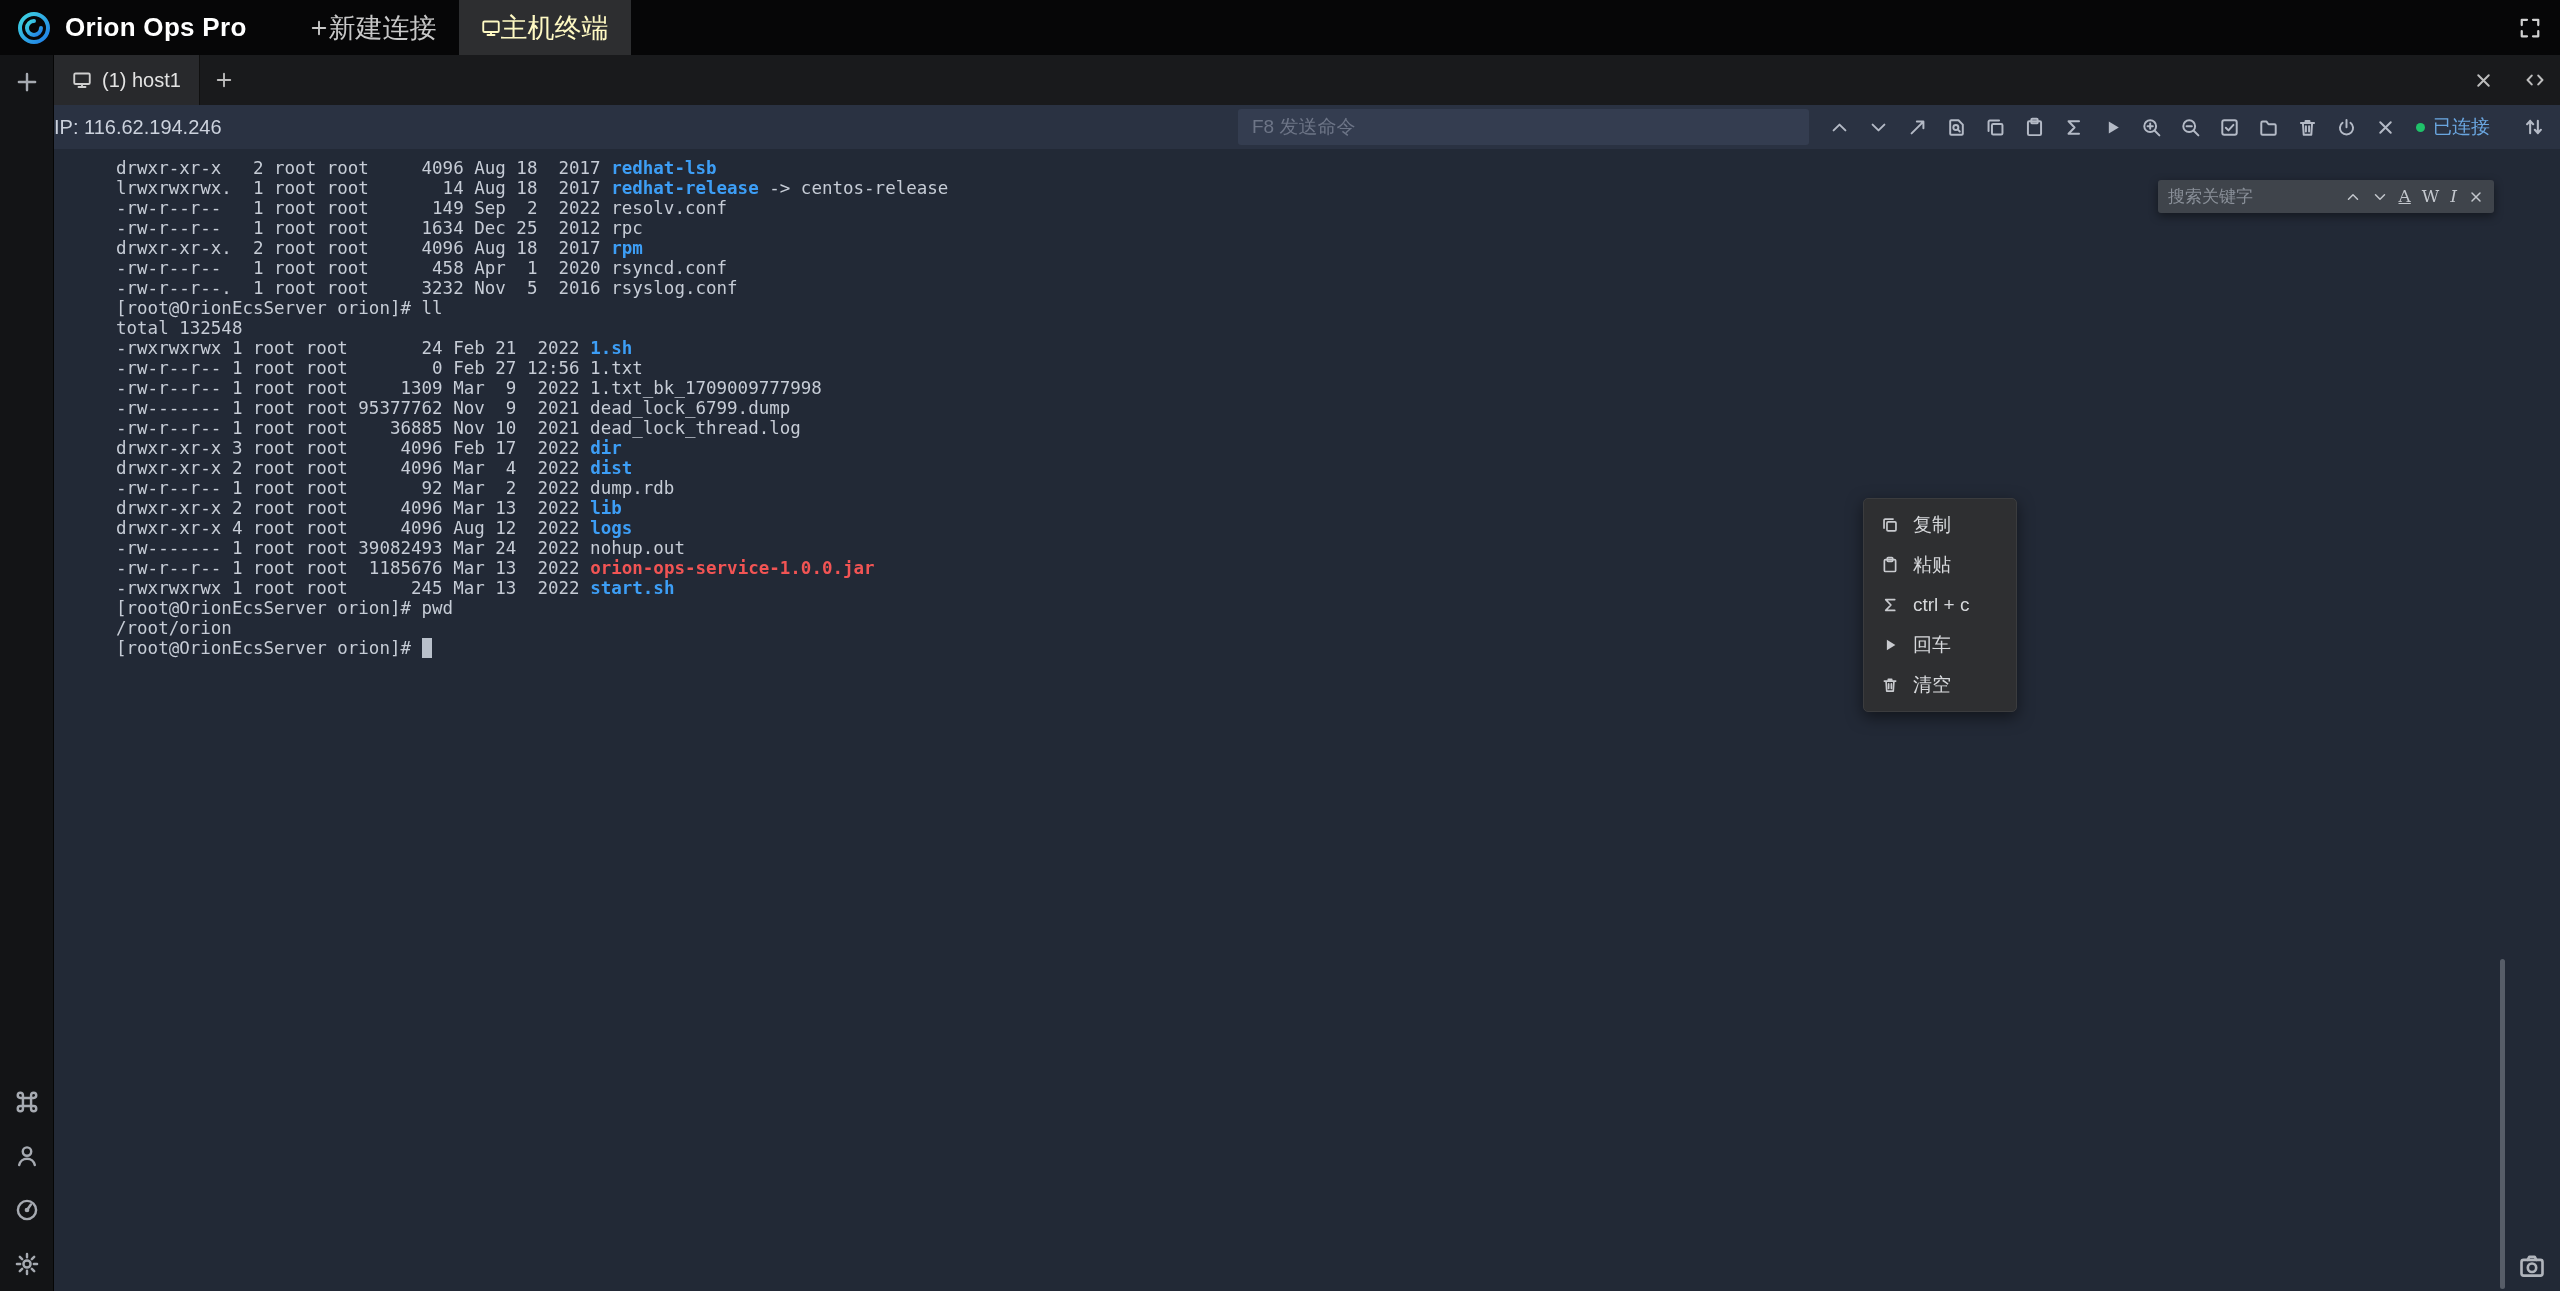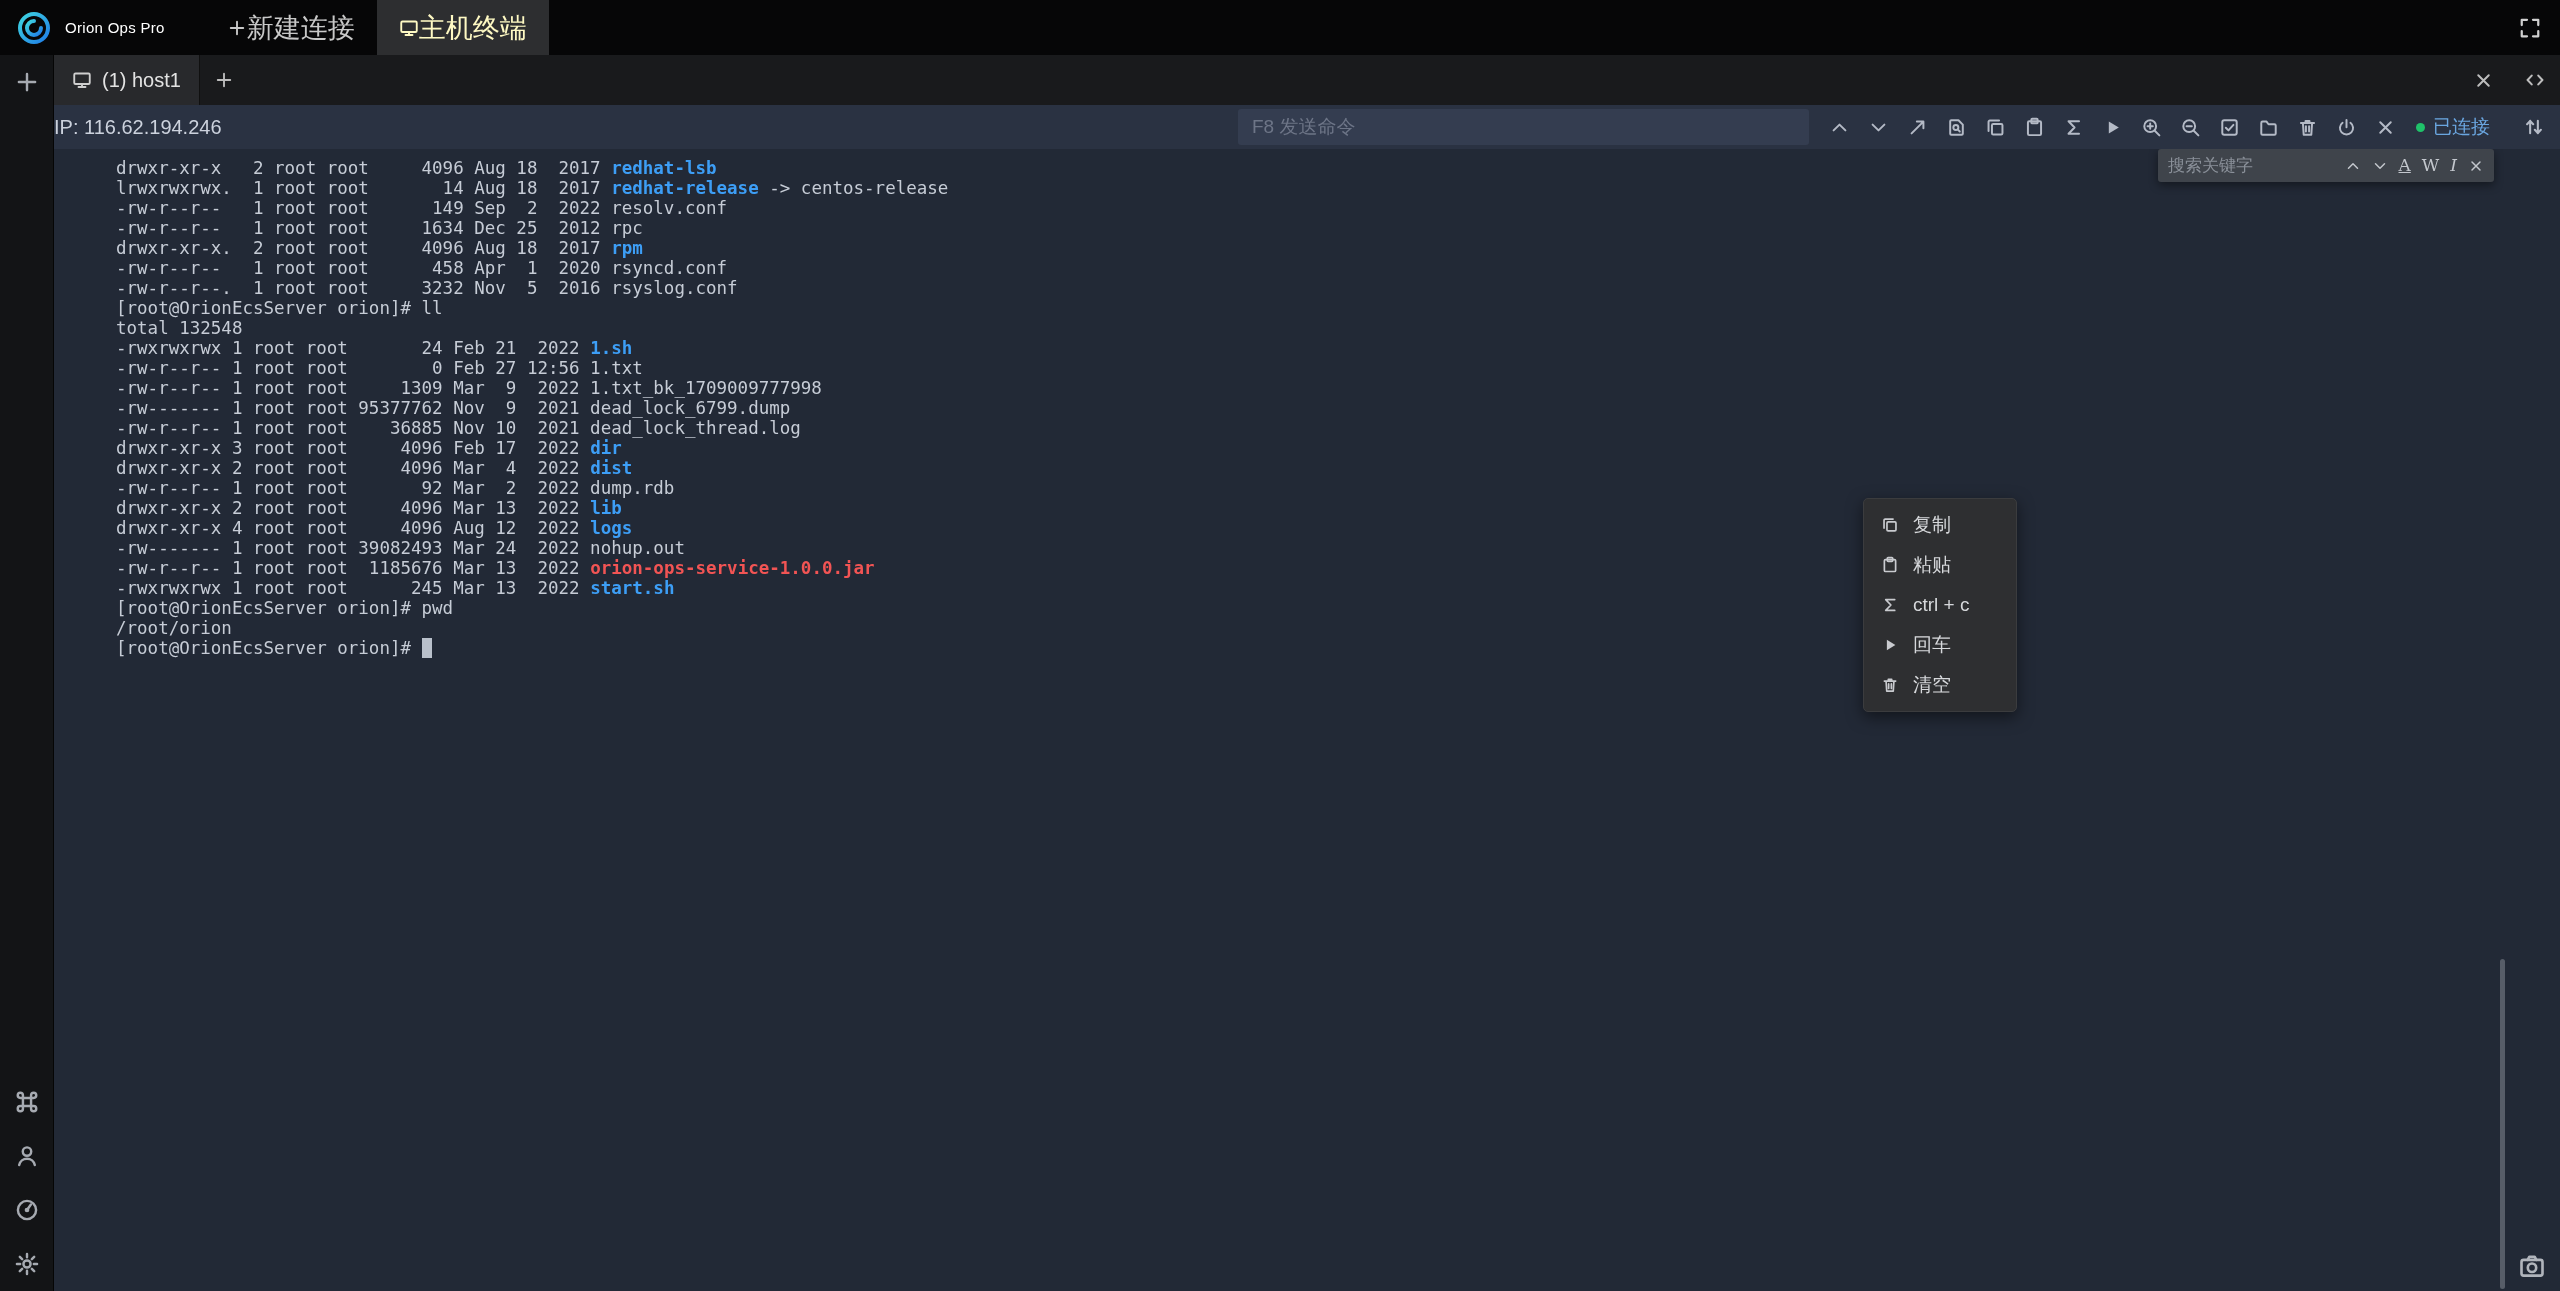--- a/index.html
+++ b/index.html
@@ -9,21 +9,21 @@
 
   
   .icon { display:inline-flex; align-items:center; justify-content:center; width:1em; height:1em; flex:0 0 auto; }
   .icon svg { width:100%; height:100%; fill:none; stroke:currentColor; stroke-width:1.5;
               stroke-linecap:round; stroke-linejoin:round; }
 
   
   .topbar { height:55px; flex:0 0 55px; background:#060607; display:flex; align-items:center; color:#e9e9e9; }
   .logo { width:36px; height:36px; margin-left:16px; display:inline-flex; }
   .logo svg { width:100%; height:100%; }
-  .app-title { font-size:15px; font-weight:normal; margin-left:13px; letter-spacing:.3px; color:#fff; }
+  .app-title { font-size:26px; font-weight:bold; margin-left:13px; letter-spacing:.3px; color:#fff; }
   .topnav { display:flex; height:100%; margin-left:40px; }
   .topnav-item { display:flex; align-items:center; gap:0; padding:0 22px; font-size:27px;
                  color:#c8c8c8; cursor:pointer; height:100%; }
   .topnav-item.active { background:#2d2e30; color:#fef9c3; }
   .topnav-item .icon { font-size:20px; }
   .topbar-spacer { flex:1; }
   .fullscreen-btn { font-size:24px; color:#cfcfcf; margin-right:18px; cursor:pointer; }
 
   
   .main { flex:1; display:flex; min-height:0; }
@@ -64,21 +64,21 @@
 
   
   .termwrap { flex:1; position:relative; background:#222936; overflow:hidden; }
   .terminal { position:absolute; left:62px; top:9px; font-family:"DejaVu Sans Mono",monospace;
               font-size:17.5px; line-height:20px; color:#c6ccd6; white-space:pre; cursor:text; }
   .seg-dir { color:var(--dir-color,#3d9ef6); font-weight:bold; }
   .seg-red { color:var(--red-color,#f25454); font-weight:bold; }
   .seg-cursor { background:#b9c0cb; color:#222936; }
 
   
-  .search { position:absolute; left:2104px; top:0; width:336px; height:33px; background:#3f444b;
+  .search { position:absolute; left:2104px; top:31px; width:336px; height:33px; background:#3f444b;
             border-radius:3px; box-shadow:0 3px 10px rgba(0,0,0,.45); display:flex; align-items:center;
             padding:0 10px; gap:11px; }
   .sw-input { flex:1; min-width:0; background:transparent; border:none; outline:none; color:#d4d7dc;
               font-size:17px; font-family:"Liberation Sans","DejaVu Sans",sans-serif; }
   .sw-input::placeholder { color:#8a9099; }
   .search .icon { font-size:16px; color:#c3c7cd; cursor:pointer; }
   .sw-btn { font-size:17px; color:#c3c7cd; cursor:pointer; line-height:1; font-family:"DejaVu Serif",serif; }
   .sw-btn.u { text-decoration:underline; }
   .sw-btn.i { font-style:italic; }
 

